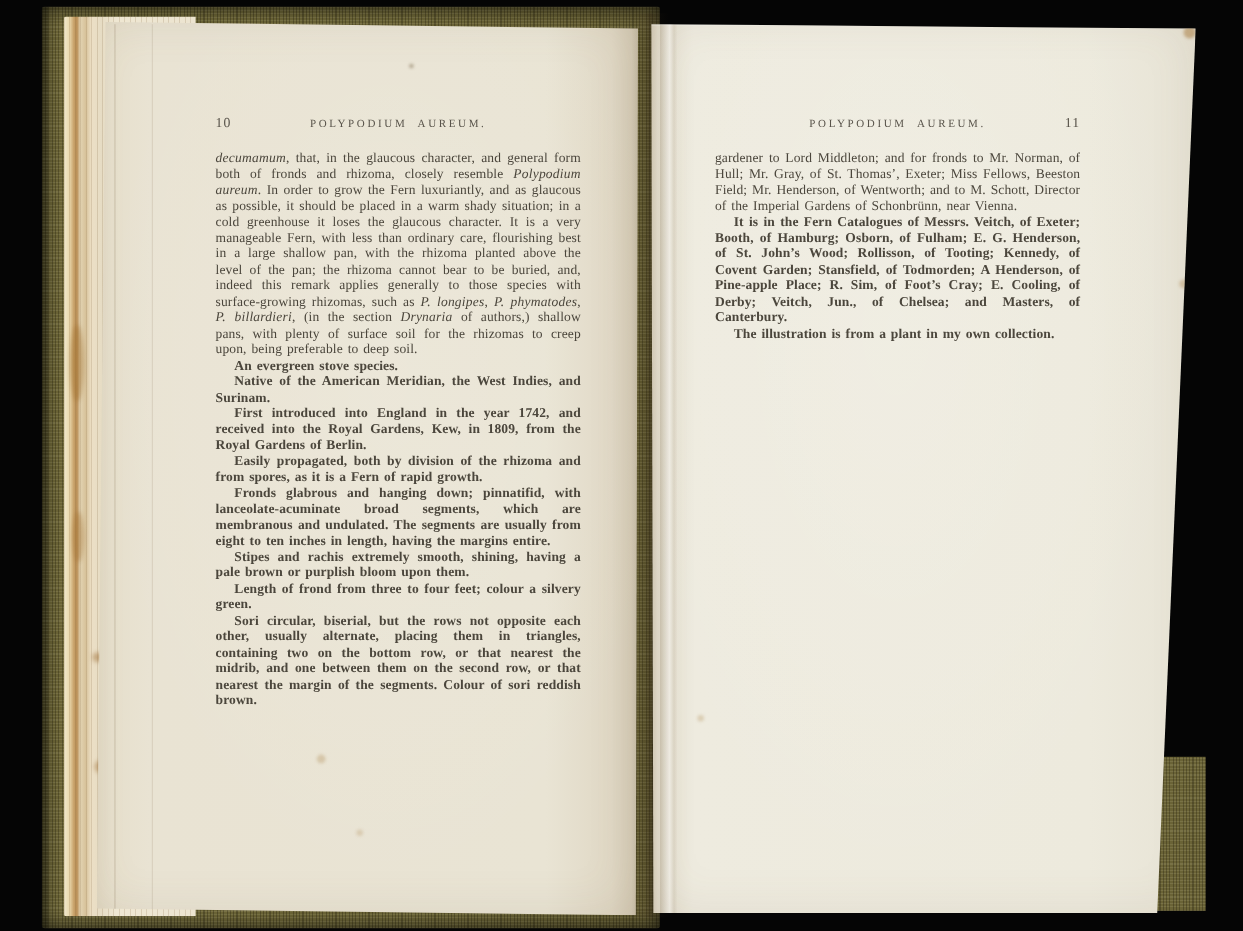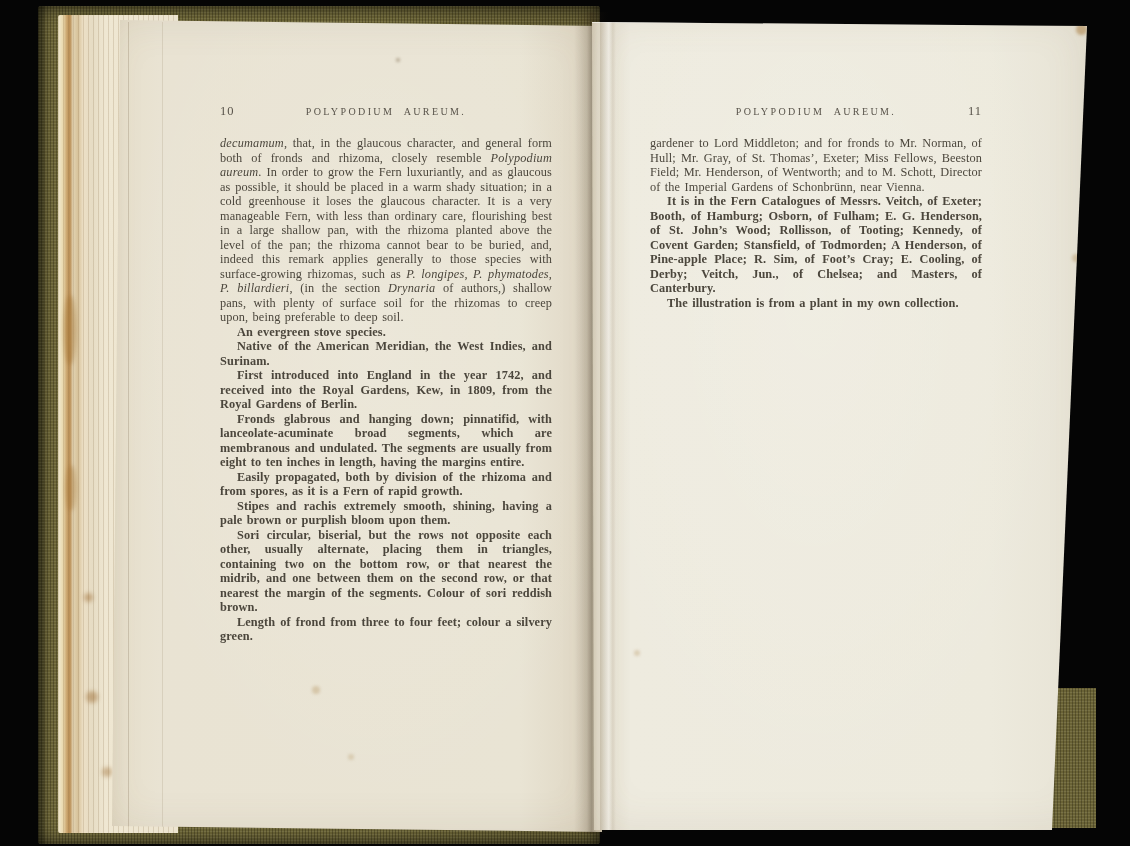--- a/index.html
+++ b/index.html
@@ -37,21 +37,21 @@
         #f0e9cf 0px,#ead9ae 5px,#c9a36b 9px,#b98e55 12px,
         #e2d3b2 15px,#d7c29a 20px,#ecdfc5 25px,#e6dcc4 34px,
         #efe7d2 48px,#ece4d0 100%);
     border-radius:2px 0 0 2px;
   }
   .edge-stain{position:absolute;border-radius:50%;filter:blur(2px);}
 
   
   .page{position:absolute;}
   .page-left{
-    left:100px;top:14px;width:504px;height:820px;
+    left:76px;top:14px;width:504px;height:820px;
     background:
       radial-gradient(ellipse at 55% 40%, rgba(255,255,255,.12), transparent 70%),
       linear-gradient(90deg,#ded4bd 0px,#e7e0cd 26px,#e9e3d3 60px,#e9e4d4 420px,#e0d8c5 480px,#d2c8b2 504px);
     clip-path:polygon(20px 6px,504px 12px,502px 818px,12px 812px);
     box-shadow:inset 0 0 46px rgba(120,100,70,.14);
   }
   .page-right{
     left:590px;top:12px;width:500px;height:820px;
     background:
       radial-gradient(ellipse at 45% 35%, rgba(255,255,255,.14), transparent 70%),
@@ -122,25 +122,25 @@
       <div class="page-header">
         <span class="pg-num start">10</span>
         <span class="run-title">POLYPODIUM AUREUM.</span>
         <span class="pg-num end"></span>
       </div>
       <div class="body-text">
           <p class="para"><i>decumamum</i><span>, that, in the glaucous character, and general form both of fronds and rhizoma, closely resemble </span><i>Polypodium aureum</i><span>. In order to grow the Fern luxuriantly, and as glaucous as possible, it should be placed in a warm shady situation; in a cold greenhouse it loses the glaucous character.  It is a very manageable Fern, with less than ordinary care, flourishing best in a large shallow pan, with the rhizoma planted above the level of the pan; the rhizoma cannot bear to be buried, and, indeed this remark applies generally to those species with surface-growing rhizomas, such as </span><i>P. longipes</i><span>, </span><i>P. phymatodes</i><span>, </span><i>P. billardieri</i><span>, (in the section </span><i>Drynaria</i><span> of authors,) shallow pans, with plenty of surface soil for the rhizomas to creep upon, being preferable to deep soil.</span></p>
           <p class="para indent"><span>An evergreen stove species.</span></p>
           <p class="para indent"><span>Native of the American Meridian, the West Indies, and Surinam.</span></p>
           <p class="para indent"><span>First introduced into England in the year 1742, and received into the Royal Gardens, Kew, in 1809, from the Royal Gardens of Berlin.</span></p>
+          <p class="para indent"><span>Easily propagated, both by division of the rhizoma and from spores, as it is a Fern of rapid growth.</span></p>
           <p class="para indent"><span>Fronds glabrous and hanging down; pinnatifid, with lanceolate-acuminate broad segments, which are membranous and undulated. The segments are usually from eight to ten inches in length, having the margins entire.</span></p>
-          <p class="para indent"><span>Easily propagated, both by division of the rhizoma and from spores, as it is a Fern of rapid growth.</span></p>
           <p class="para indent"><span>Stipes and rachis extremely smooth, shining, having a pale brown or purplish bloom upon them.</span></p>
+          <p class="para indent"><span>Length of frond from three to four feet; colour a silvery green.</span></p>
           <p class="para indent"><span>Sori circular, biserial, but the rows not opposite each other, usually alternate, placing them in triangles, containing two on the bottom row, or that nearest the midrib, and one between them on the second row, or that nearest the margin of the segments.  Colour of sori reddish brown.</span></p>
-          <p class="para indent"><span>Length of frond from three to four feet; colour a silvery green.</span></p>
         </div>
     </div>
   </div>
 
   <div class="gutter"></div>
 
   <div class="page page-right">
     <div class="page-top-light"></div>
     <div class="crease"></div>
     <div class="fox" style="left:486px;top:12px;width:11px;height:11px;background:rgba(165,120,55,.50);"></div>

